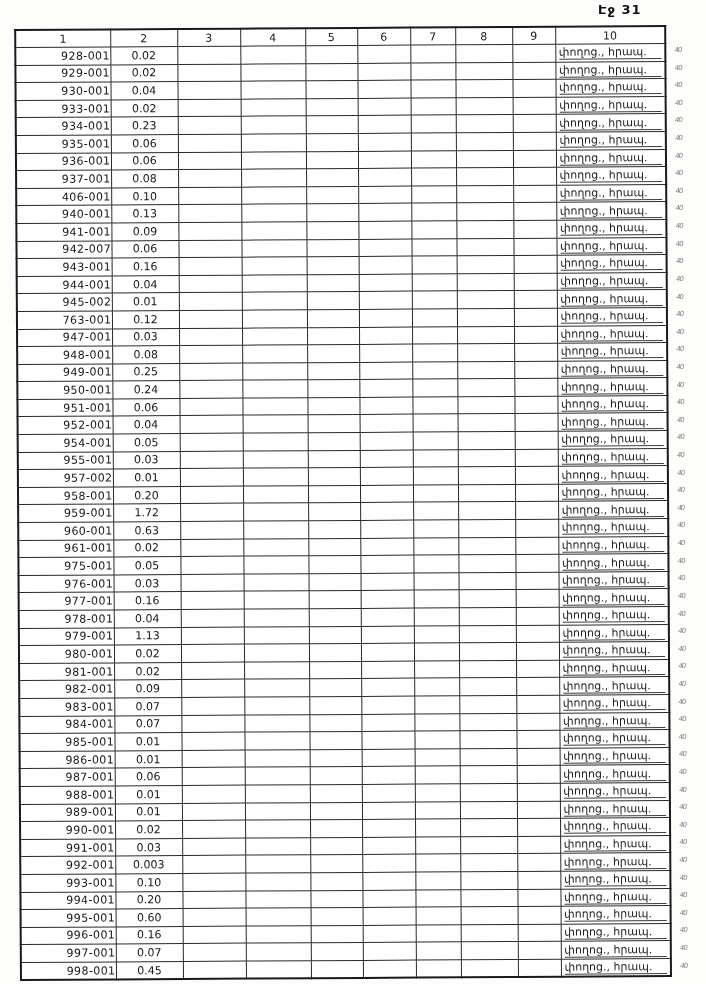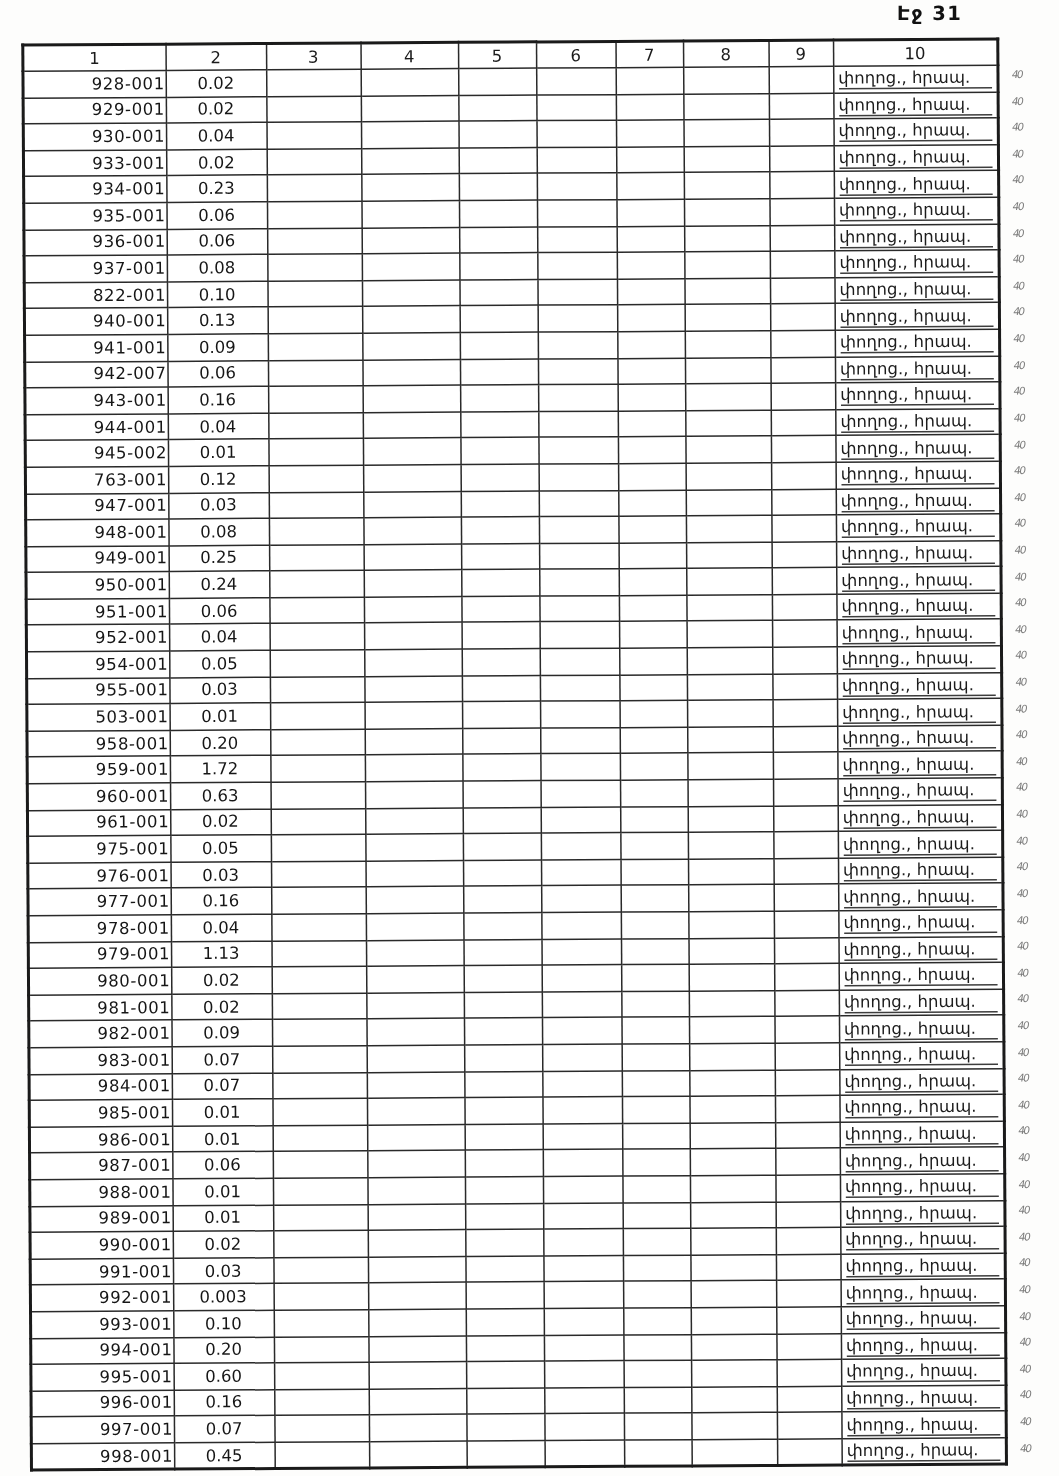--- a/index.html
+++ b/index.html
@@ -217,21 +217,21 @@
           <td class="c-empty"></td>
           <td class="c-empty"></td>
           <td class="c-empty"></td>
           <td class="c-empty"></td>
           <td class="c-empty"></td>
           <td class="c-empty"></td>
           <td class="c-empty"></td>
           <td class="c-note"><span class="note-text">փողոց., հրապ.</span></td>
         </tr>
         <tr>
-          <td class="c-id">822-001</td>
+          <td class="c-id">406-001</td>
           <td class="c-val">0.10</td>
           <td class="c-empty"></td>
           <td class="c-empty"></td>
           <td class="c-empty"></td>
           <td class="c-empty"></td>
           <td class="c-empty"></td>
           <td class="c-empty"></td>
           <td class="c-empty"></td>
           <td class="c-note"><span class="note-text">փողոց., հրապ.</span></td>
         </tr>
@@ -409,21 +409,21 @@
           <td class="c-empty"></td>
           <td class="c-empty"></td>
           <td class="c-empty"></td>
           <td class="c-empty"></td>
           <td class="c-empty"></td>
           <td class="c-empty"></td>
           <td class="c-empty"></td>
           <td class="c-note"><span class="note-text">փողոց., հրապ.</span></td>
         </tr>
         <tr>
-          <td class="c-id">503-001</td>
+          <td class="c-id">957-002</td>
           <td class="c-val">0.01</td>
           <td class="c-empty"></td>
           <td class="c-empty"></td>
           <td class="c-empty"></td>
           <td class="c-empty"></td>
           <td class="c-empty"></td>
           <td class="c-empty"></td>
           <td class="c-empty"></td>
           <td class="c-note"><span class="note-text">փողոց., հրապ.</span></td>
         </tr>

